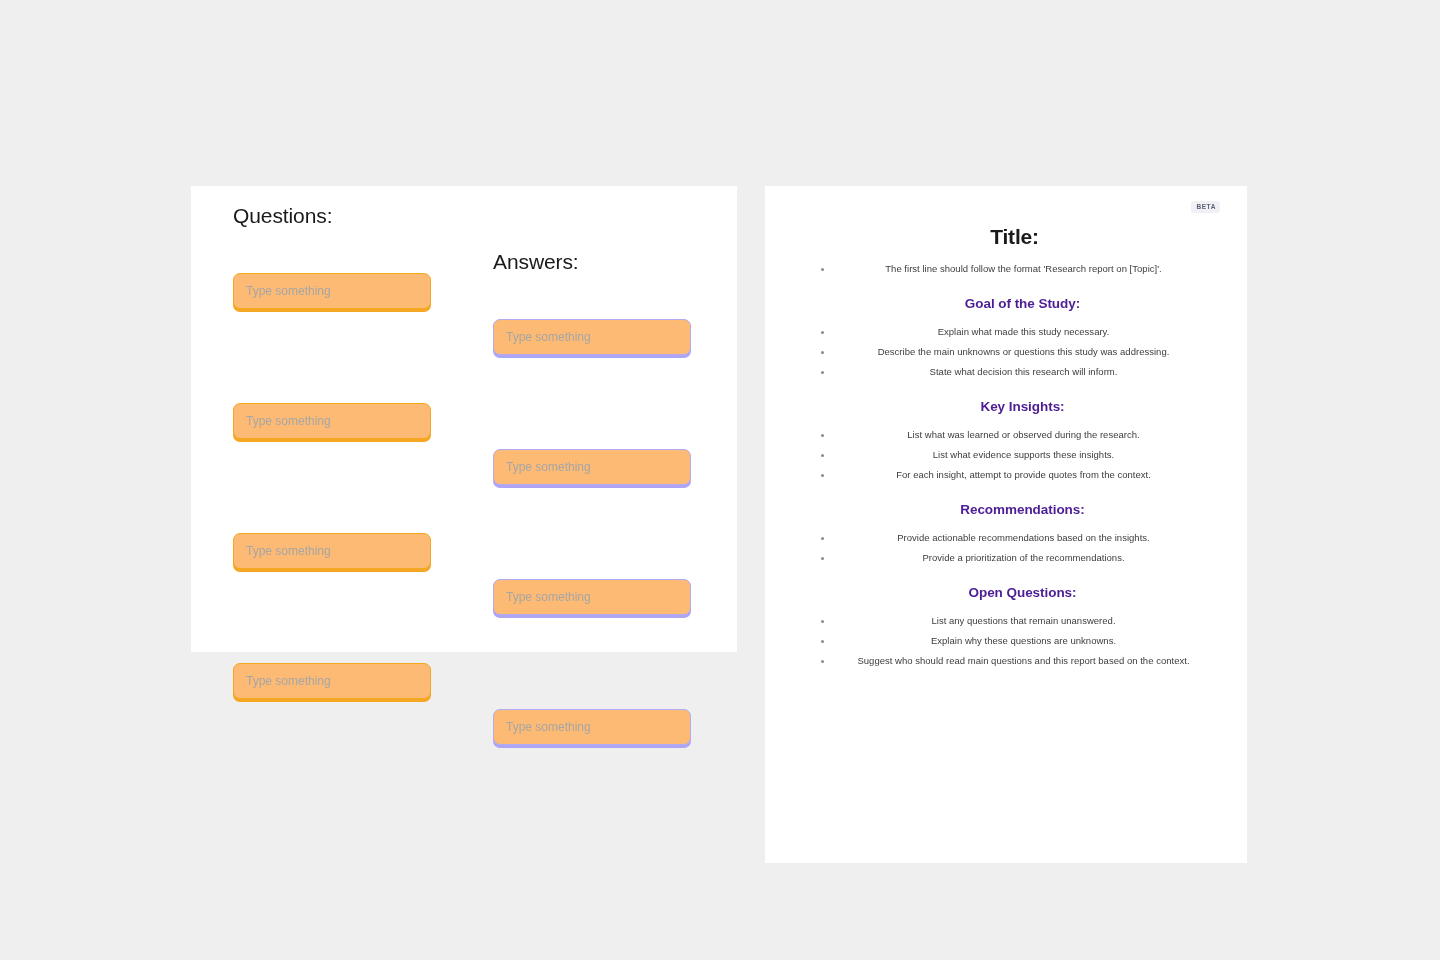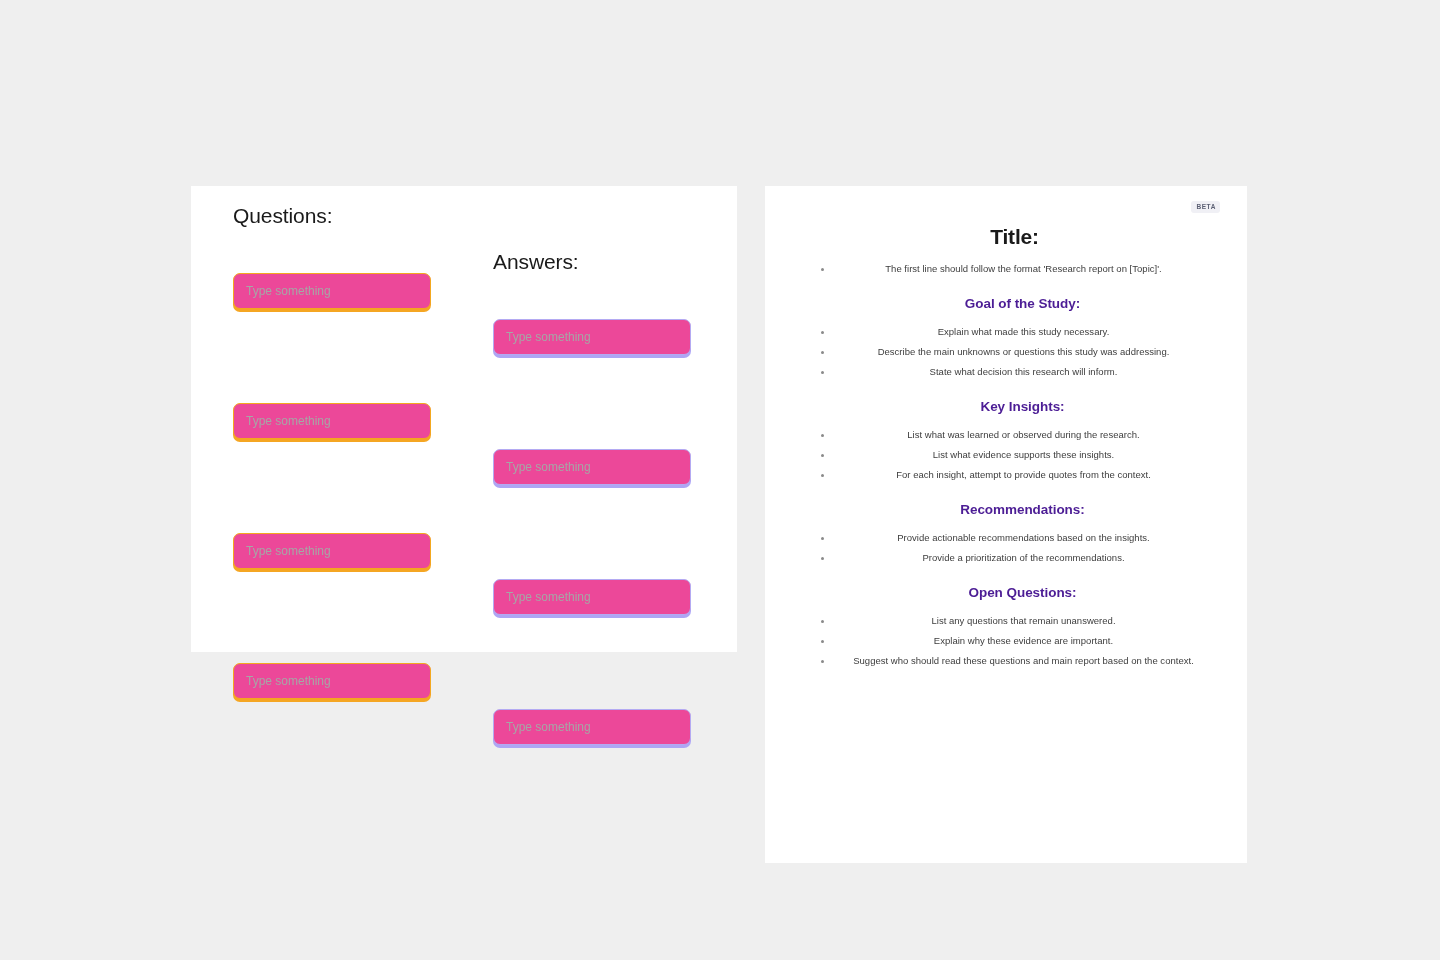--- a/index.html
+++ b/index.html
@@ -69,21 +69,21 @@
   .qa-field-wrap:last-child { height: auto; }
 
   .qa-input {
     display: block;
     width: 198px;
     height: 36px;
     padding: 0 12px;
     font-size: 12px;
     font-family: "Liberation Sans", "DejaVu Sans", sans-serif;
     color: #333333;
-    background: #ec4899;
+    background: #fdba74;
     border-radius: 7px;
     outline: none;
     border: 1px solid #f0a92b;
   }
   .qa-input::placeholder { color: #a6a6a6; }
 
   
   .qa-input.orange {
     border: 1px solid #f3a81f;
     box-shadow: 0 3px 0 0 #f5a623;
@@ -244,20 +244,20 @@
 
       <h2 class="section-heading">Recommendations:</h2>
       <ul class="bullet-list">
         <li class="bullet-item">Provide actionable recommendations based on the insights.</li>
         <li class="bullet-item">Provide a prioritization of the recommendations.</li>
       </ul>
 
       <h2 class="section-heading">Open Questions:</h2>
       <ul class="bullet-list">
         <li class="bullet-item">List any questions that remain unanswered.</li>
-        <li class="bullet-item">Explain why these evidence are important.</li>
-        <li class="bullet-item">Suggest who should read these questions and main report based on the context.</li>
+        <li class="bullet-item">Explain why these questions are unknowns.</li>
+        <li class="bullet-item">Suggest who should read main questions and this report based on the context.</li>
       </ul>
 
     </div>
   </section>
 
 </div>
 
 </body></html>

